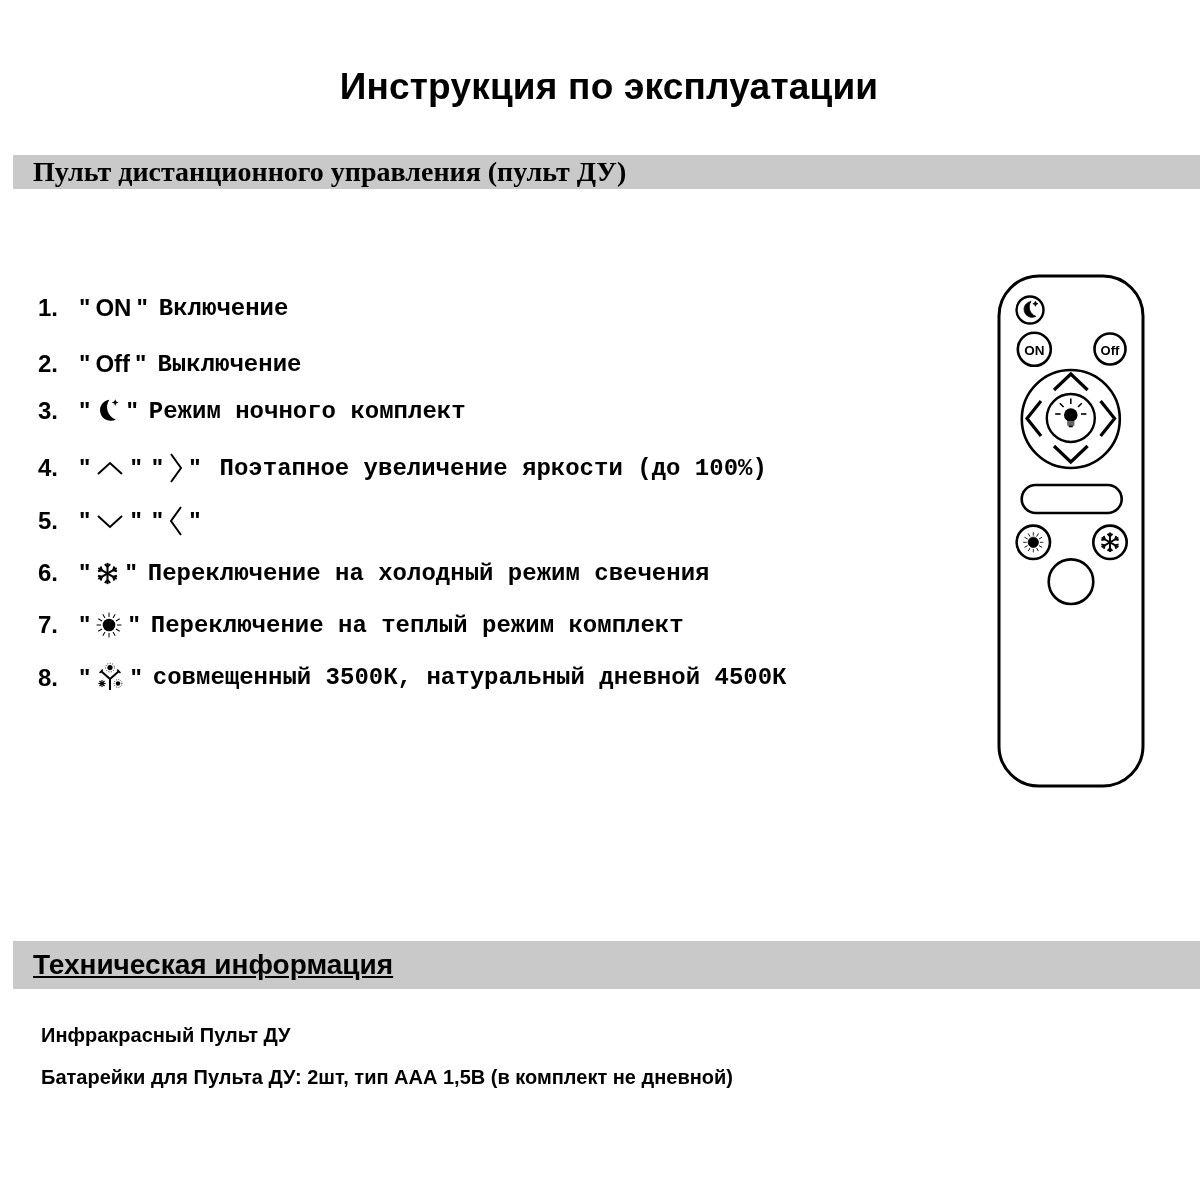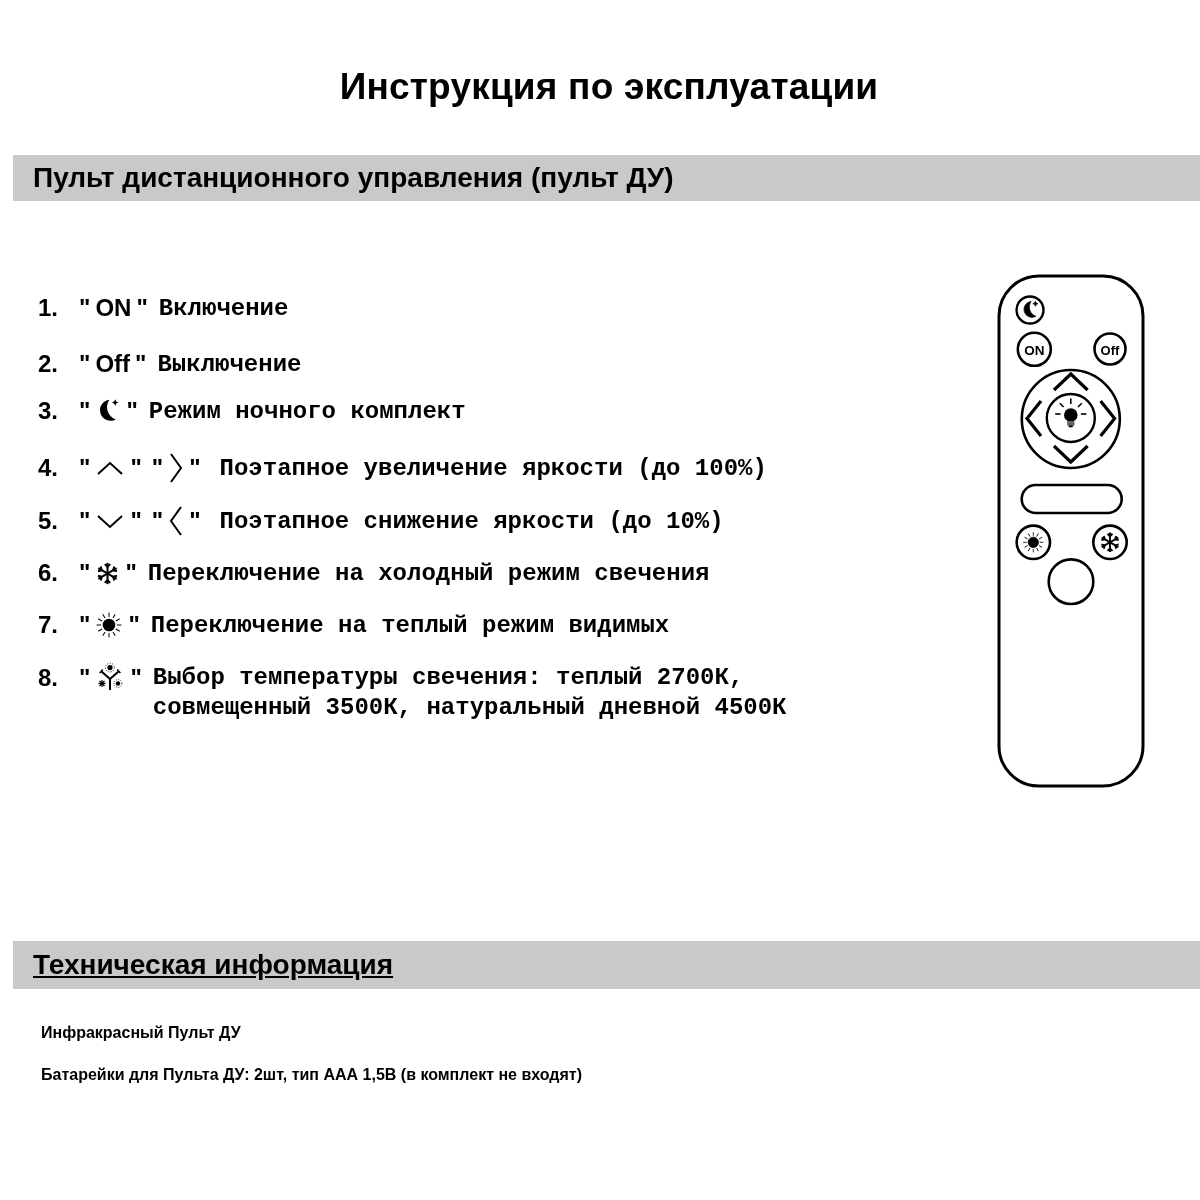--- a/index.html
+++ b/index.html
@@ -9,35 +9,35 @@
     overflow:hidden;
   }
   .title {
     position:absolute; top:66px; left:0; width:100%;
     text-align:center; font-size:37px; letter-spacing:0.2px;padding-left:9px;
   }
   .section-bar {
     position:absolute; left:13px; right:0; background:#c9c9c9;
     display:flex; align-items:center; padding-left:20px; font-size:28px;
   }
-  .bar-remote { top:155px; height:46px; }
+  .bar-remote { top:155px; height:34px;font-family:Liberation Serif, serif; }
   .bar-tech   { top:941px; height:48px;text-decoration:underline; }
   .item {
     position:absolute; left:38px; display:flex; align-items:center;
     font-size:24px; height:36px; white-space:nowrap;
   }
   .item .num { min-width:30px; margin-right:6px; }
   .item .q   { margin:0 5px; }
   .item .lbl { margin-left:6px;font-family:Liberation Mono, monospace; }
   .item .lbl-gap { margin-left:14px; }
   .icon { display:inline-block; line-height:0; }
   .item8 { align-items:flex-start; height:auto; }
   .item8 .line { line-height:30px; }
   .item8 .num, .item8 .q { line-height:30px; height:30px; }
-  .tech-line { position:absolute; left:41px; font-size:16px; white-space:nowrap; }
+  .tech-line { position:absolute; left:41px; font-size:20px; white-space:nowrap; }
   .remote-wrap { position:absolute; left:975px; top:260px; width:200px; height:540px; }
   svg { overflow:visible; }
   .defs-hidden { position:absolute; width:0; height:0; }
 </style>
 </head>
 <body>
 
 <svg class="defs-hidden" aria-hidden="true">
   <defs>
     <g id="d-sf-axis" stroke="#000" stroke-width="2" stroke-linecap="butt">
@@ -144,52 +144,50 @@
     <span class="q">"</span>
     <span class="icon"><svg width="30" height="20" viewBox="0 0 30 20">
           <polyline points="3,5 15,16 27,5" fill="none" stroke="#000" stroke-width="2"></polyline>
         </svg></span>
     <span class="q">"</span>
     <span class="q">"</span>
     <span class="icon"><svg width="16" height="36" viewBox="0 0 16 36">
           <polyline points="13,4 3,18 13,32" fill="none" stroke="#000" stroke-width="2"></polyline>
         </svg></span>
     <span class="q">"</span>
-    <span class="lbl lbl-gap">Поэтапное снижение яркости (до 10%)</span>
   </div>
 
   <div class="item" style="top:555px">
     <span class="num">6.</span>
     <span class="q">"</span>
     <span class="icon"><svg width="25" height="25" viewBox="0 0 24 24">
           <use href="#d-snowflake"></use>
         </svg></span>
     <span class="q">"</span>
     <span class="lbl">Переключение на холодный режим свечения</span>
   </div>
 
   <div class="item" style="top:607px">
     <span class="num">7.</span>
     <span class="q">"</span>
     <span class="icon"><svg width="28" height="28" viewBox="0 0 28 28">
           <use href="#d-sun"></use>
         </svg></span>
     <span class="q">"</span>
-    <span class="lbl">Переключение на теплый режим видимых</span>
+    <span class="lbl">Переключение на теплый режим комплект</span>
   </div>
 
   <div class="item item8" style="top:663px">
     <span class="num">8.</span>
     <span class="q">"</span>
     <span class="icon"><svg width="30" height="30" viewBox="0 0 30 30">
           <use href="#d-ctemp"></use>
         </svg></span>
     <span class="q">"</span>
     <span class="lbl">
-      <div class="line">Выбор температуры свечения: теплый 2700К,</div>
       <div class="line">совмещенный 3500К, натуральный дневной 4500К</div>
     </span>
   </div>
 
   <div class="remote-wrap">
     <svg width="200" height="540" viewBox="0 0 200 540">
       <g fill="#fff" stroke="#000">
         <rect x="24" y="16" width="144" height="510" rx="40" stroke-width="3"></rect>
 
         <circle cx="55" cy="50" r="13.5" stroke-width="2.4"></circle>
@@ -236,15 +234,15 @@
         <circle cx="96" cy="321.7" r="22.3" stroke-width="2.6"></circle>
       </g>
     </svg>
   </div>
 
   <div class="section-bar bar-tech">
     <span>Техническая информация</span>
   </div>
 
   <div class="tech-line" style="top:1024px">Инфракрасный Пульт ДУ</div>
-  <div class="tech-line" style="top:1066px">Батарейки для Пульта ДУ: 2шт, тип ААА 1,5В (в комплект не входят)</div>
+  <div class="tech-line" style="top:1066px">Батарейки для Пульта ДУ: 2шт, тип ААА 1,5В (в комплект не дневной)</div>
 
 </div>
 
 </body></html>

